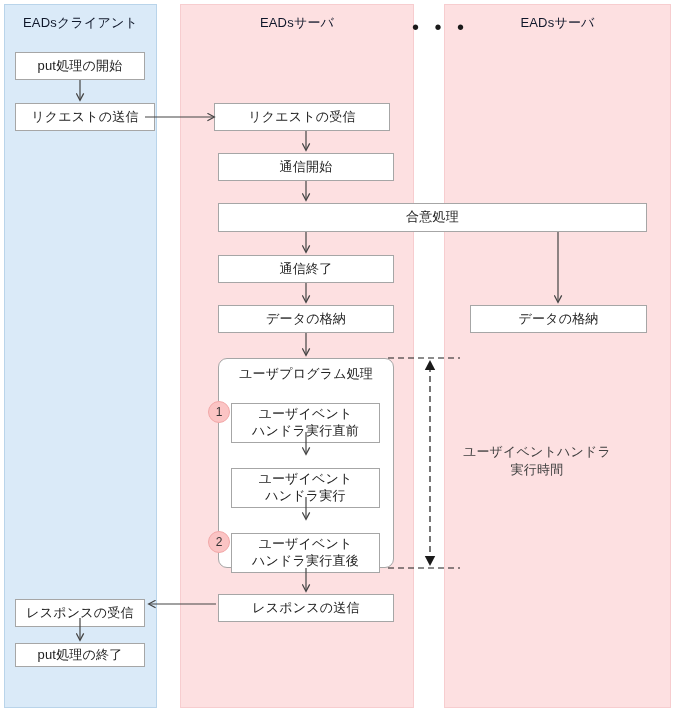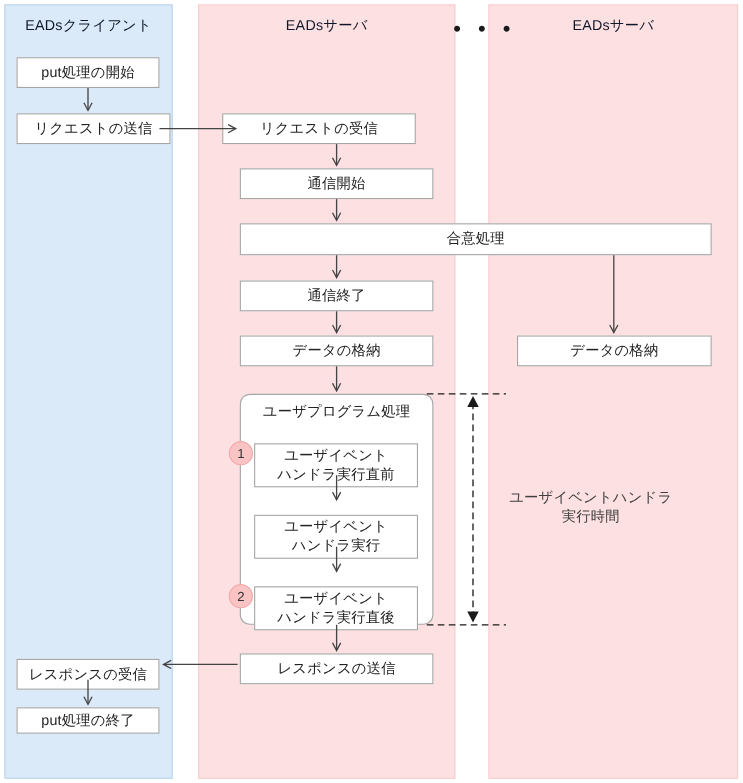--- a/index.html
+++ b/index.html
@@ -128,21 +128,21 @@
   <div class="dots" style="left:412px; top:17px;">• • •</div>
 
   <div class="node" style="left:15px; top:52px; width:130px; height:28px;">put処理の開始</div>
 
   <div class="node" style="left:15px; top:103px; width:140px; height:28px;">リクエストの送信</div>
 
   <div class="node" style="left:15px; top:599px; width:130px; height:28px;">レスポンスの受信</div>
 
   <div class="node" style="left:15px; top:643px; width:130px; height:24px;">put処理の終了</div>
 
-  <div class="node" style="left:202px; top:103px; width:176px; height:28px;">リクエストの受信</div>
+  <div class="node" style="left:214px; top:103px; width:176px; height:28px;">リクエストの受信</div>
 
   <div class="node" style="left:218px; top:153px; width:176px; height:28px;">通信開始</div>
 
   <div class="node" style="left:218px; top:255px; width:176px; height:28px;">通信終了</div>
 
   <div class="node" style="left:218px; top:203px; width:429px; height:29px;">合意処理</div>
 
   <div class="node" style="left:218px; top:305px; width:176px; height:28px;">データの格納</div>
 
   <div class="node" style="left:218px; top:594px; width:176px; height:28px;">レスポンスの送信</div>

